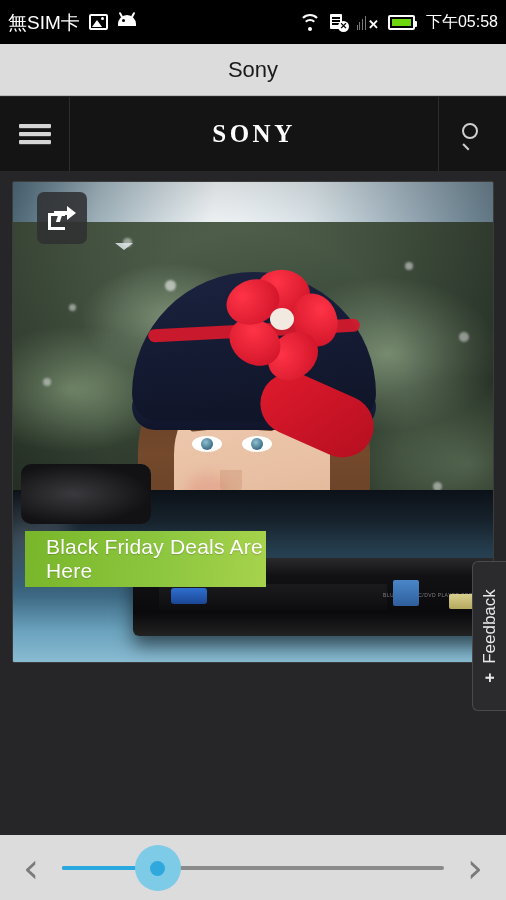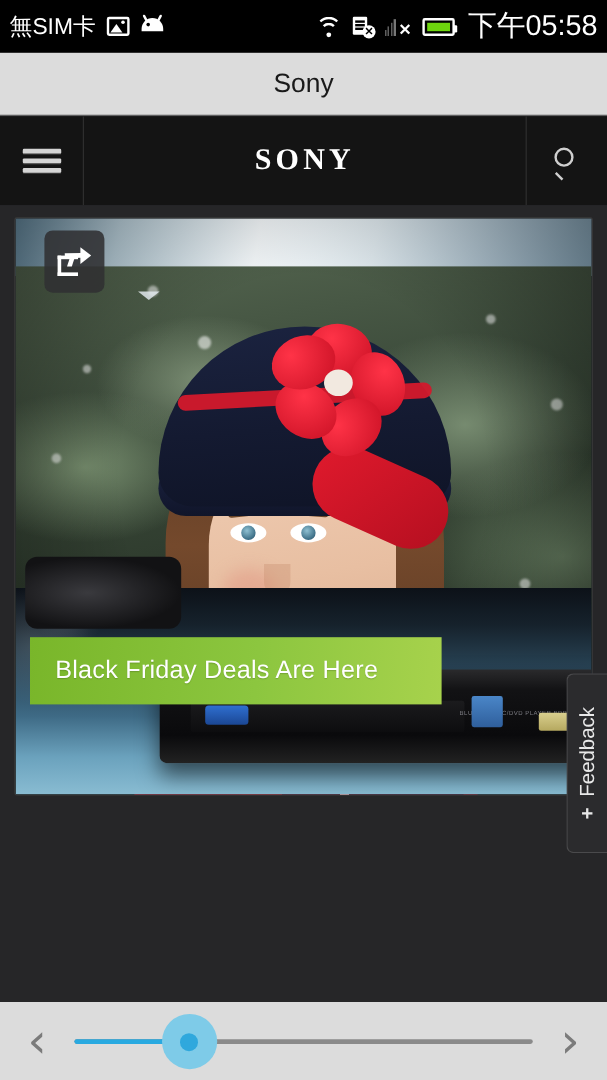--- a/index.html
+++ b/index.html
@@ -12,21 +12,21 @@
 
   
   .statusbar{
     position:absolute; left:0; top:0; width:506px; height:44px;
     background:#000; color:#fff; display:flex; align-items:center;
     padding:0 8px;
   }
   .sb-left{ display:flex; align-items:center; gap:9px; }
   .sb-right{ margin-left:auto; display:flex; align-items:center; gap:9px; }
   .sb-text{ font-size:19px; letter-spacing:0px; line-height:1; }
-  .sb-clock{ font-size:24px; line-height:1; margin-left:2px; }
+  .sb-clock{ font-size:16px; line-height:1; margin-left:2px; }
 
   .ic{ display:inline-block; position:relative; }
   
   .ic-pic{ width:19px; height:16px; border:2px solid #fff; border-radius:2px; }
   .ic-pic::before{ content:""; position:absolute; left:1px; bottom:1px;
     border-left:5px solid transparent; border-right:5px solid transparent;
     border-bottom:7px solid #fff; }
   .ic-pic::after{ content:""; position:absolute; right:2px; top:1px;
     width:3px; height:3px; border-radius:50%; background:#fff; }
   
@@ -196,21 +196,21 @@
   .bluray .usb{ position:absolute; right:22px; top:36px; width:34px; height:15px;
     background:linear-gradient(180deg,#d9cf8e,#b5a85f); border-radius:2px; }
   .slide2 .panel-l{ position:absolute; left:0; top:0; width:150px; height:118px;
     background:
       radial-gradient(circle 70px at 10% 40%, rgba(255,255,255,.14), transparent 70%),
       radial-gradient(circle 40px at 30% 20%, rgba(255,255,255,.10), transparent 70%); }
   .slide2 .cam{ position:absolute; left:8px; top:-26px; width:130px; height:60px;
     background:radial-gradient(ellipse at 40% 50%, #3a3a3e, #121214 70%);
     border-radius:10px; }
 
-  .greenband{ position:absolute; left:12px; top:349px; width:343px; height:56px;
+  .greenband{ position:absolute; left:12px; top:349px; width:241px; height:56px;
     background:linear-gradient(95deg,#79b62a 0%,#8cc63f 55%,#a7d24c 100%);
     display:flex; align-items:center; }
   .greenband span{ color:#fff; font-size:21px; padding-left:21px; letter-spacing:.2px;
     text-shadow:0 1px 1px rgba(0,0,0,.18); }
   .startbtn{ position:absolute; left:12px; top:411px; width:148px; height:48px;
     background:linear-gradient(180deg,#fafafa,#eceded);
     display:flex; align-items:center; }
   .startbtn span{ color:#1c1c1c; font-size:16px; font-weight:bold; letter-spacing:.6px; padding-left:18px; }
 
   .sharebtn{ position:absolute; left:24px; top:10px; width:50px; height:52px;

